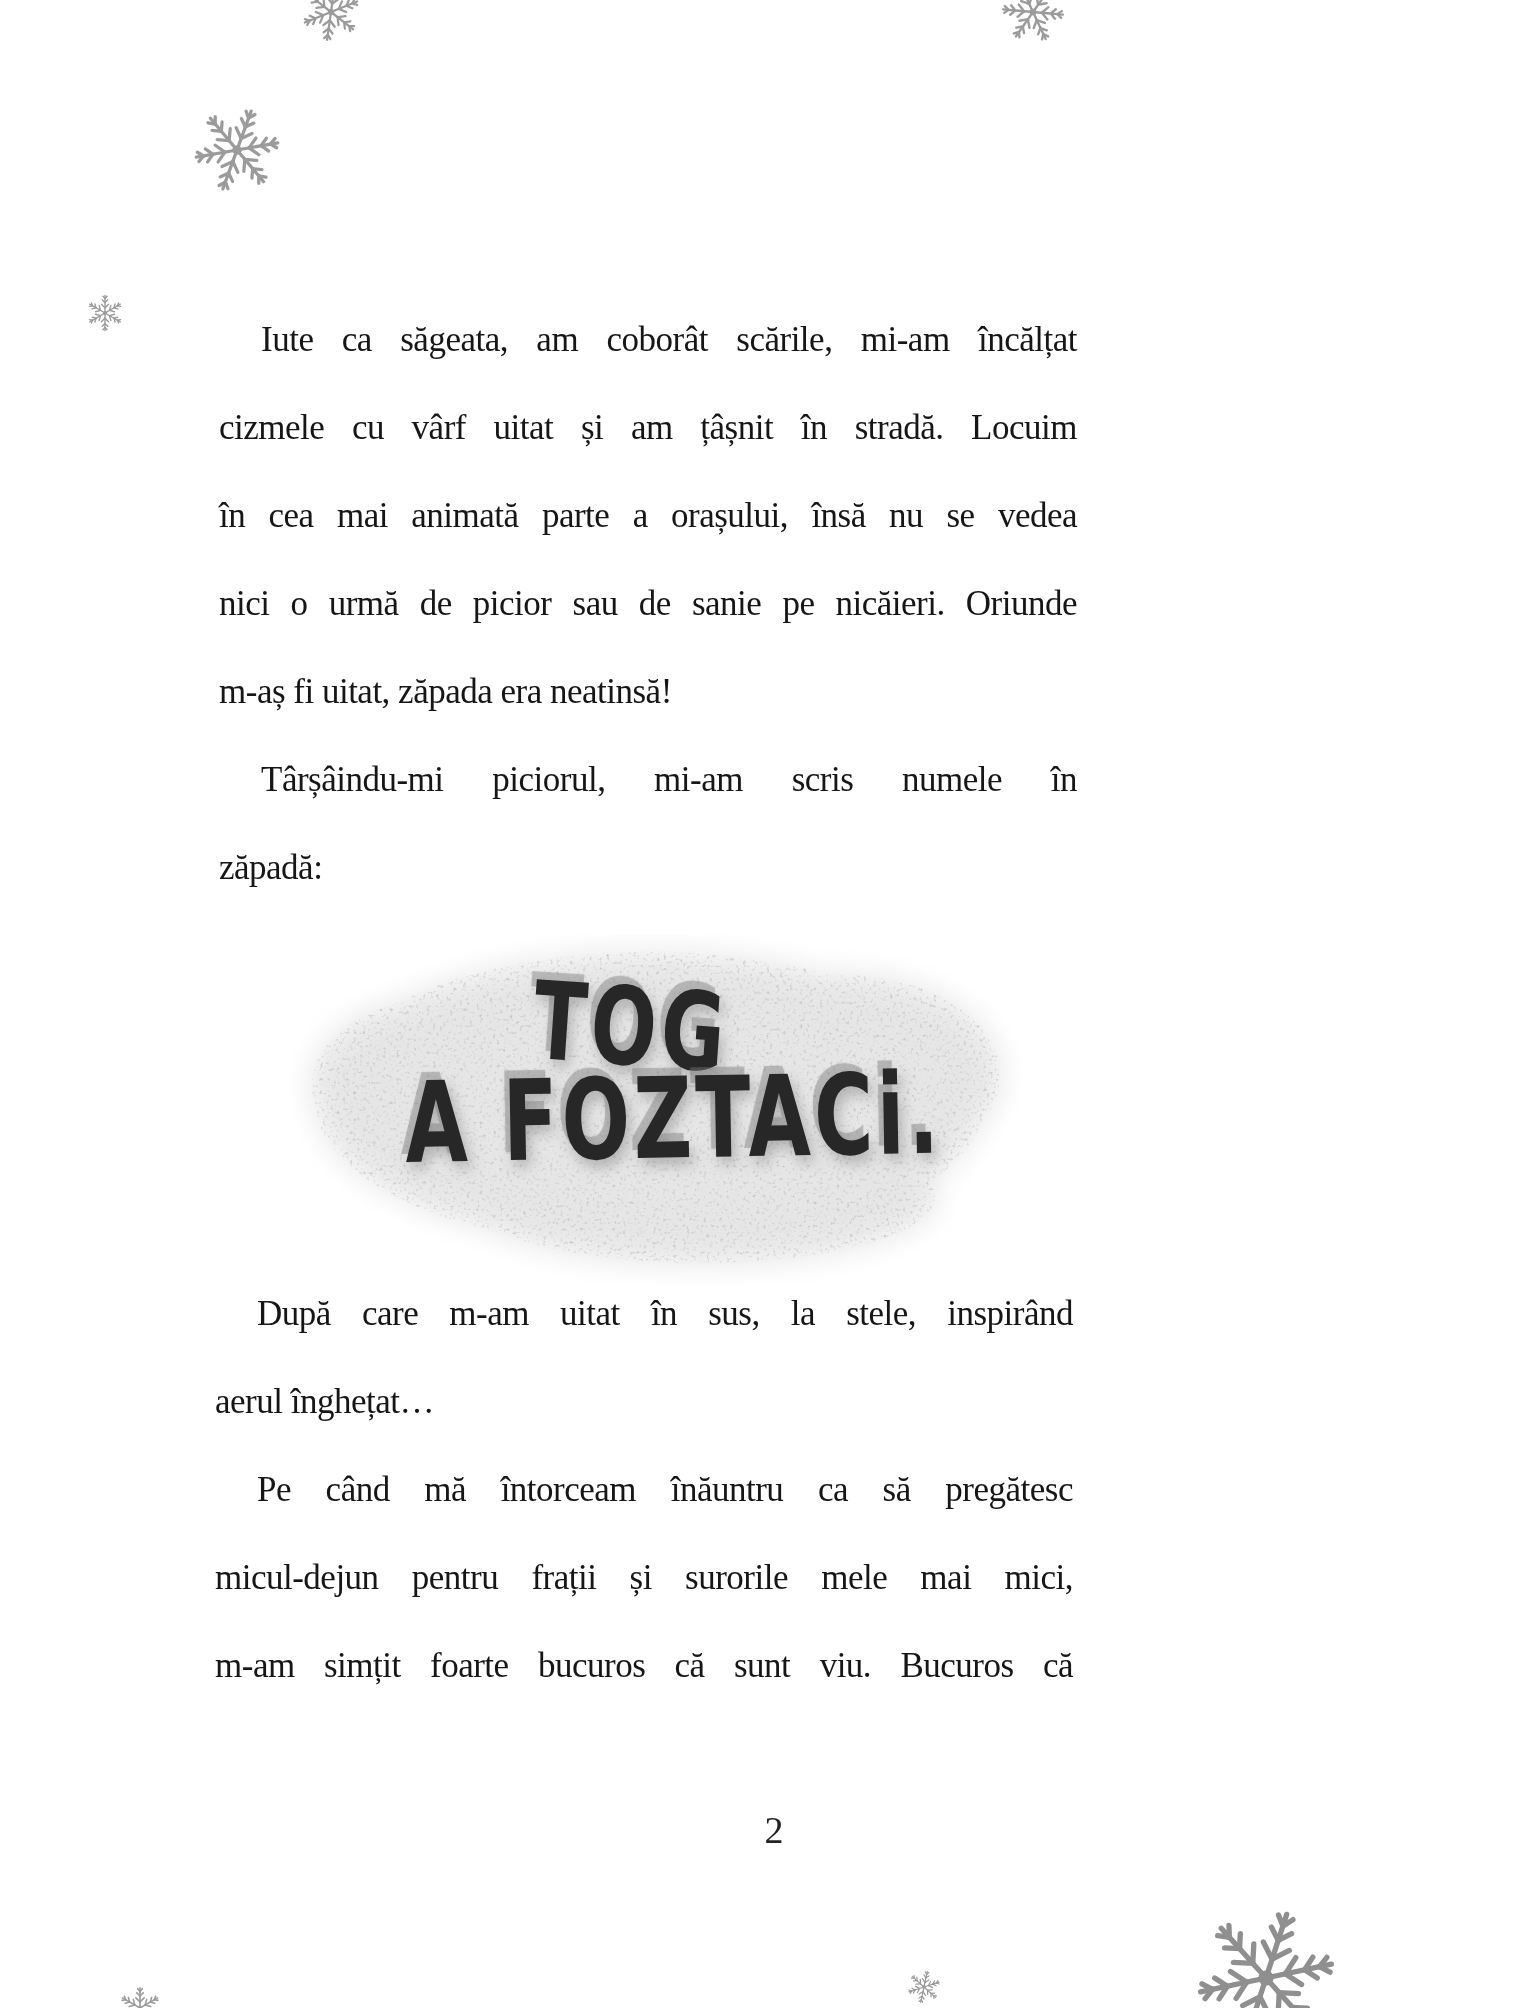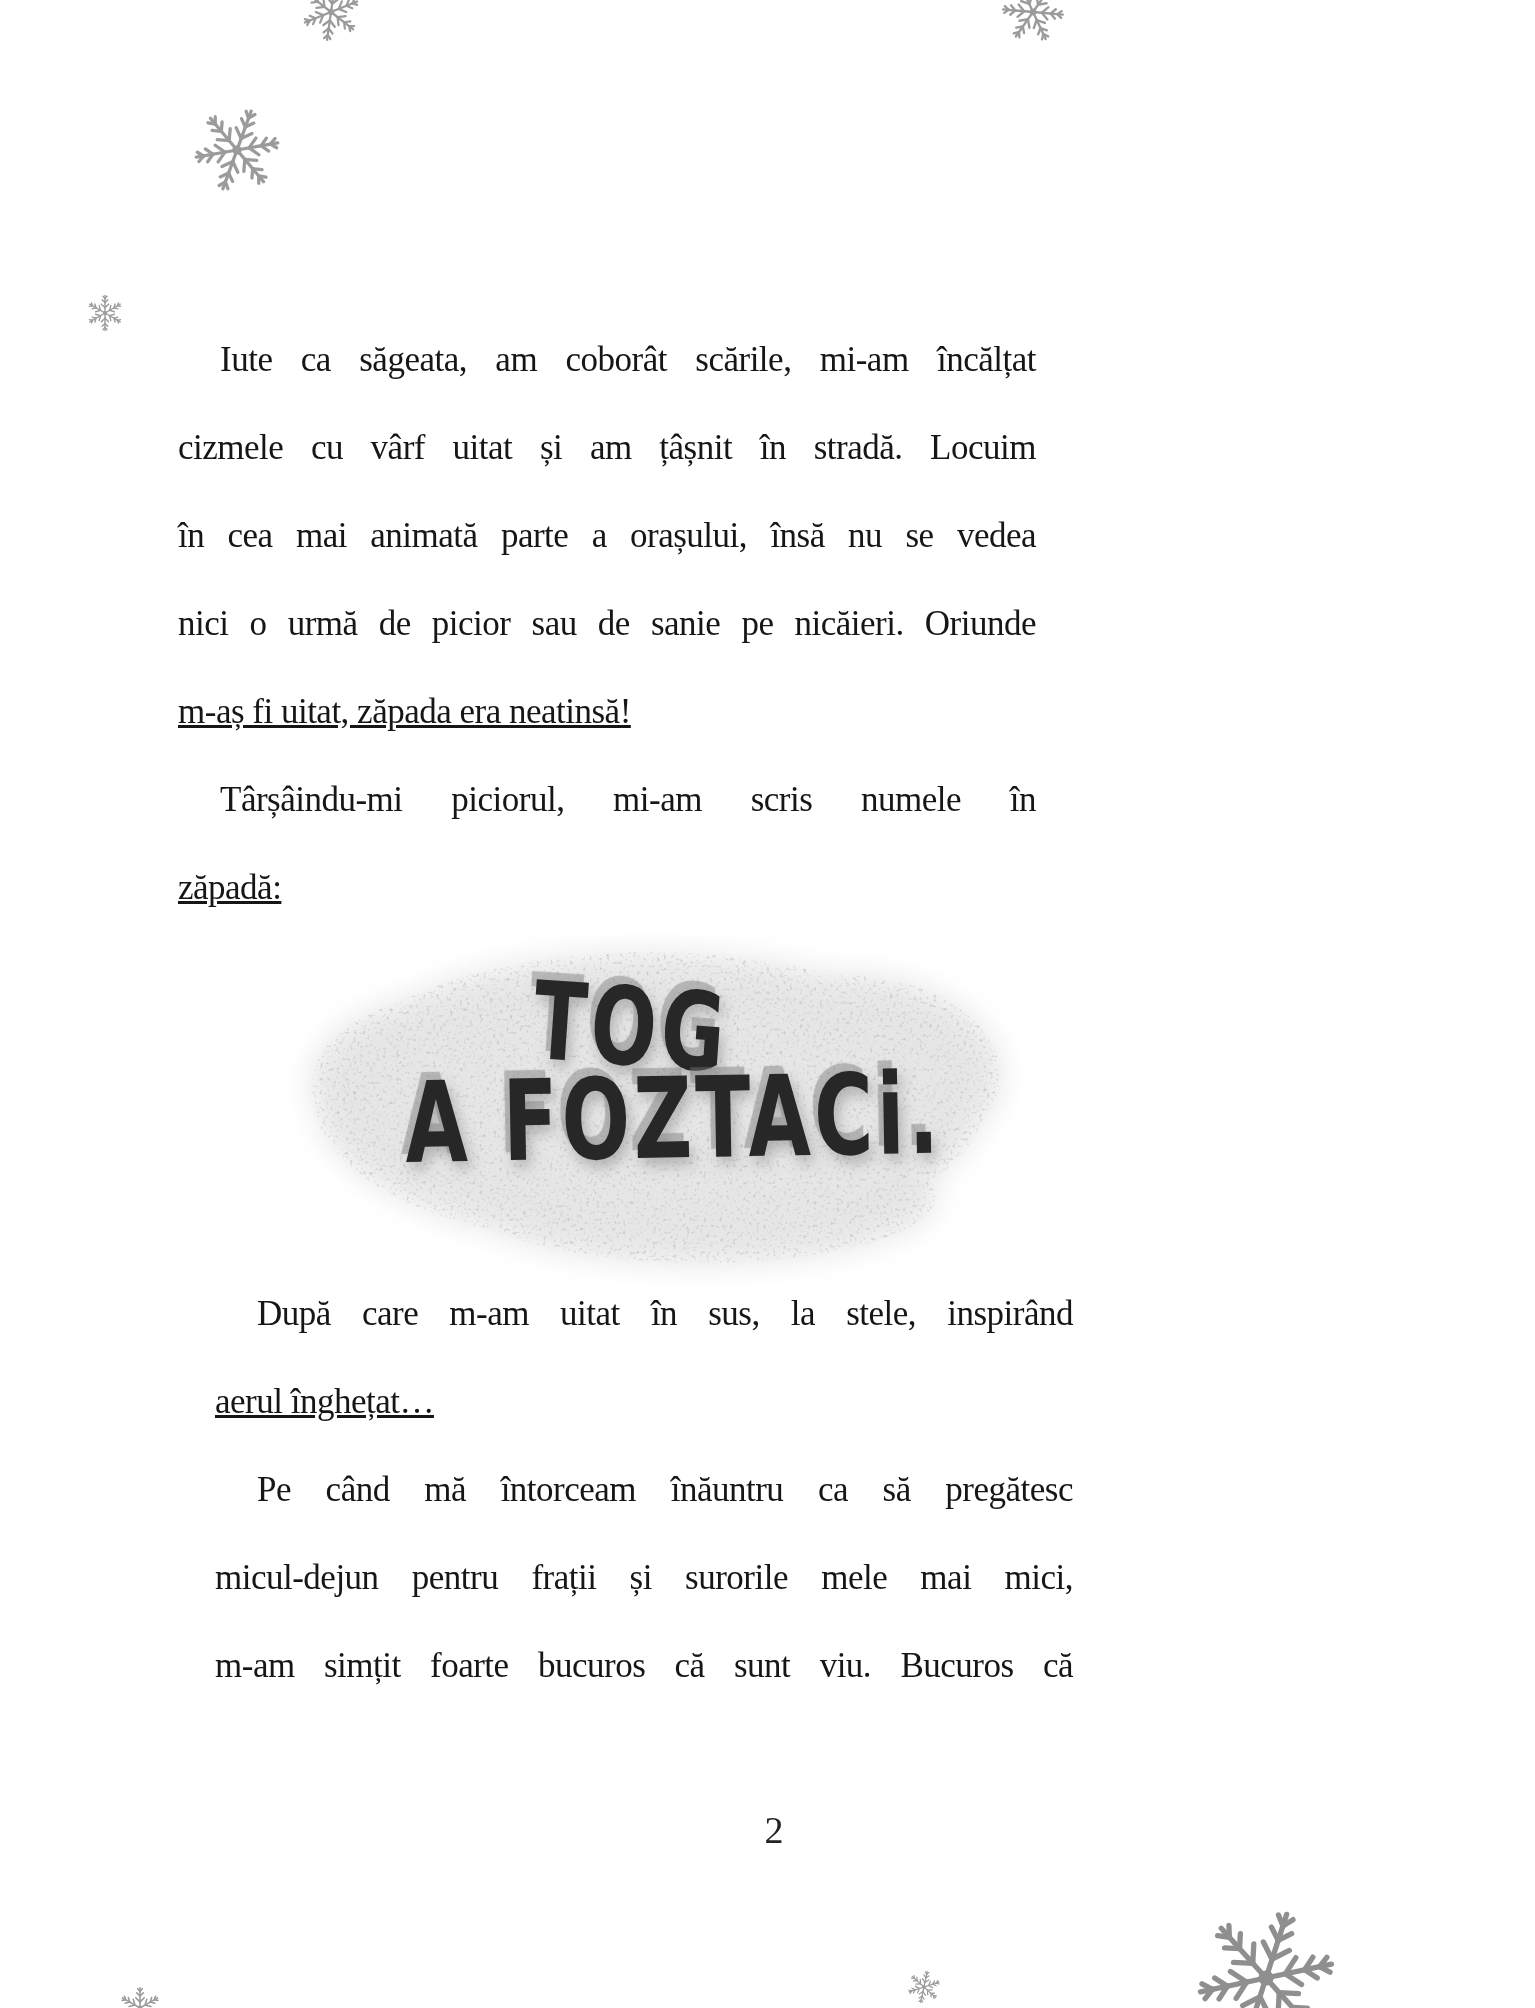--- a/index.html
+++ b/index.html
@@ -6,30 +6,30 @@
   .page{
     position:relative;
     width:1535px;height:2008px;
     background:#ffffff;
     overflow:hidden;
     font-family:"Liberation Serif", serif;
     color:#141414;
   }
   
   .textcol{position:absolute;width:858px;left:178px;}
-  #block-a{top:316px;}
+  #block-a{top:296px;margin-left:41px;}
   #block-b{top:1270px;margin-left:37px;}
   .line{
     height:88px;line-height:88px;
     font-size:35px;letter-spacing:-0.5px;
     text-align:justify;text-align-last:justify;
     white-space:normal;color:#161616;
   }
   .line.first{text-indent:42px;}
-  .line.end{text-align:center;text-align-last:left;text-decoration:underline;}
+  .line.end{text-align:center;text-align-last:left;}
   
   .snow-graphic{position:absolute;left:0;top:0;width:0;height:0;}
   .blob{position:absolute;left:280px;top:935px;width:740px;height:350px;}
   .sw{
     position:absolute;
     font-family:"DejaVu Sans", sans-serif;
     font-weight:700;
     color:#272727;
     white-space:nowrap;
     transform-origin:left top;

